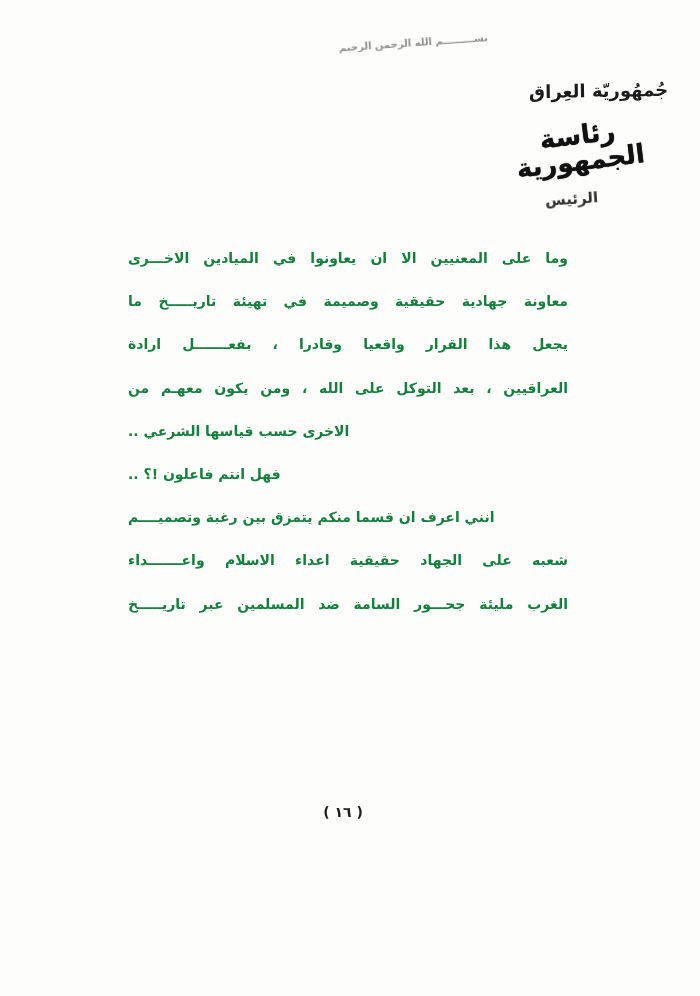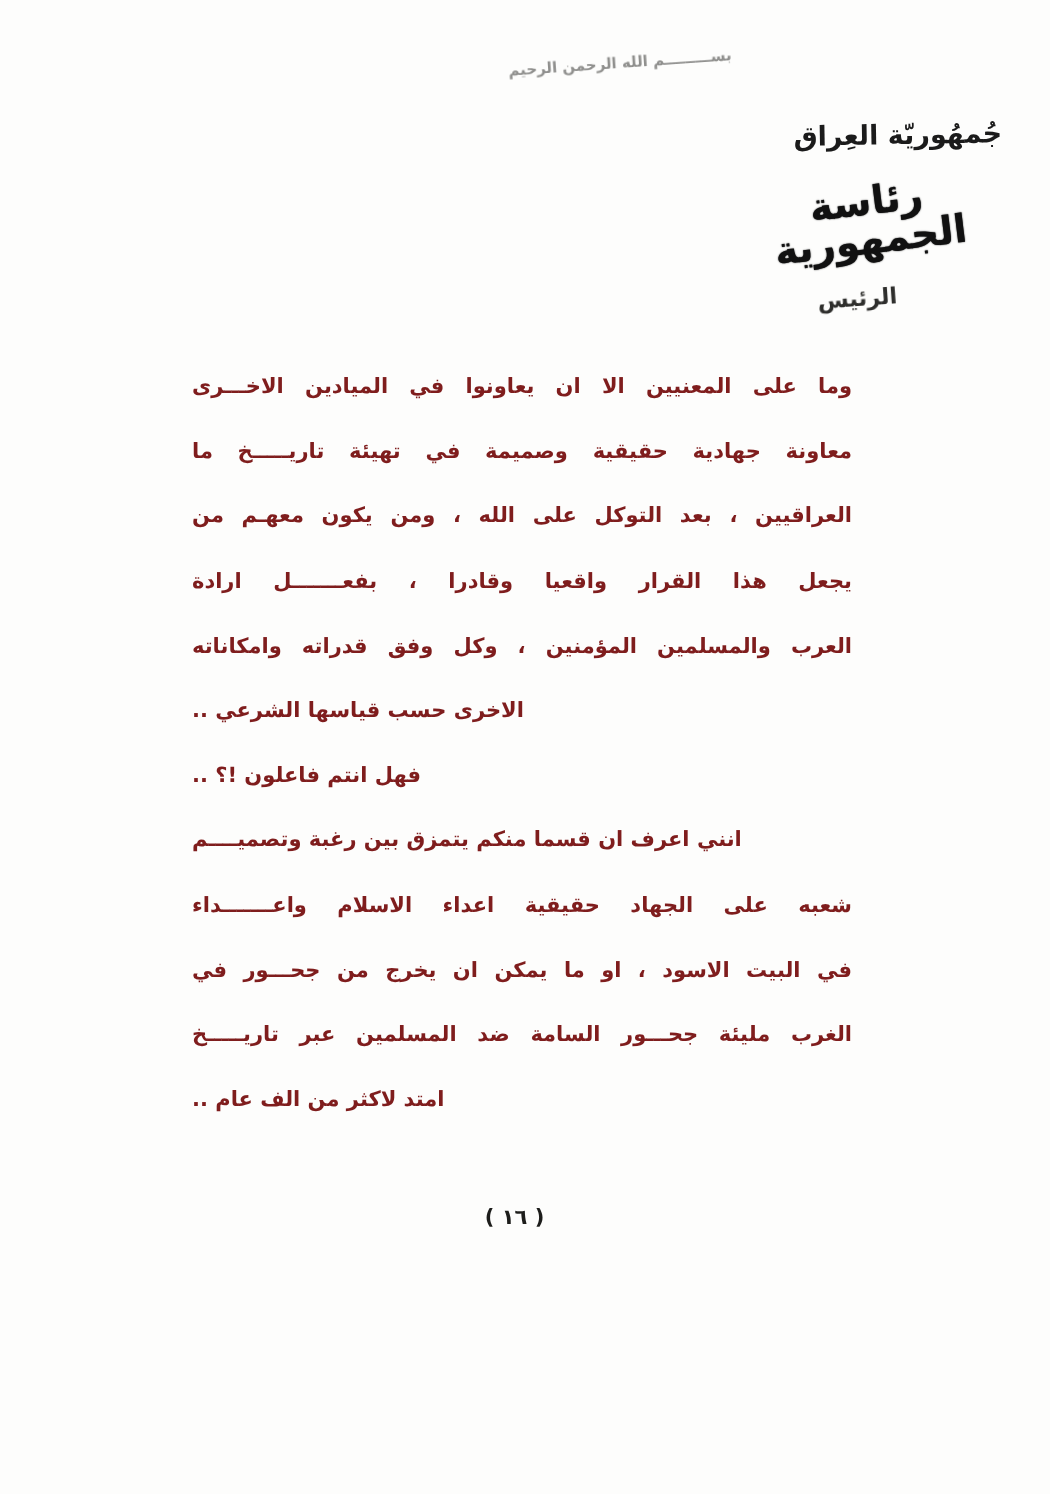--- a/index.html
+++ b/index.html
@@ -45,21 +45,21 @@
     font-size:15px; font-weight:600;
     color:#2e2e2c;
     transform:rotate(-4deg);
     filter:blur(0.2px);
   }
   
   .body-text {
     position:absolute; top:237px; left:128px; width:440px;
     direction:rtl;
     font-size:14px; font-weight:700;
-    color:#7f1d1d;
+    color:#15803d;
   }
   .line {
     height:43.2px;
     line-height:43.2px;
     text-align:left;
     white-space:nowrap;
     overflow:visible;
   }
   .line.justify {
     white-space:normal;
@@ -89,27 +89,24 @@
 
   <div class="country">جُمهُوريّة العِراق</div>
 
   <div class="emblem">رئاسة الجمهورية</div>
 
   <div class="president">الرئيس</div>
 
   <div class="body-text">
     <div class="line justify">وما على المعنيين الا ان يعاونوا في الميادين الاخـــرى</div>
     <div class="line justify">معاونة جهادية حقيقية وصميمة في تهيئة تاريـــــخ ما</div>
+    <div class="line justify">يجعل هذا القرار واقعيا وقادرا ، بفعـــــــل ارادة</div>
     <div class="line justify">العراقيين ، بعد التوكل على الله ، ومن يكون معهـم من</div>
-    <div class="line justify">يجعل هذا القرار واقعيا وقادرا ، بفعـــــــل ارادة</div>
-    <div class="line justify">العرب والمسلمين المؤمنين ، وكل وفق قدراته وامكاناته</div>
     <div class="line">الاخرى حسب قياسها الشرعي ..</div>
     <div class="line indent-lg">فهل انتم فاعلون !؟ ..</div>
     <div class="line indent-sm">انني اعرف ان قسما منكم يتمزق بين رغبة وتصميــــم</div>
     <div class="line justify">شعبه على الجهاد حقيقية اعداء الاسلام واعـــــــداء</div>
-    <div class="line justify">في البيت الاسود ، او ما يمكن ان يخرج من جحـــور في</div>
     <div class="line justify">الغرب مليئة جحـــور السامة ضد المسلمين عبر تاريـــــخ</div>
-    <div class="line indent-md">امتد لاكثر من الف عام ..</div>
   </div>
 
   <div class="pagenum">( ١٦ )</div>
 
 </div>
 
 </body></html>

